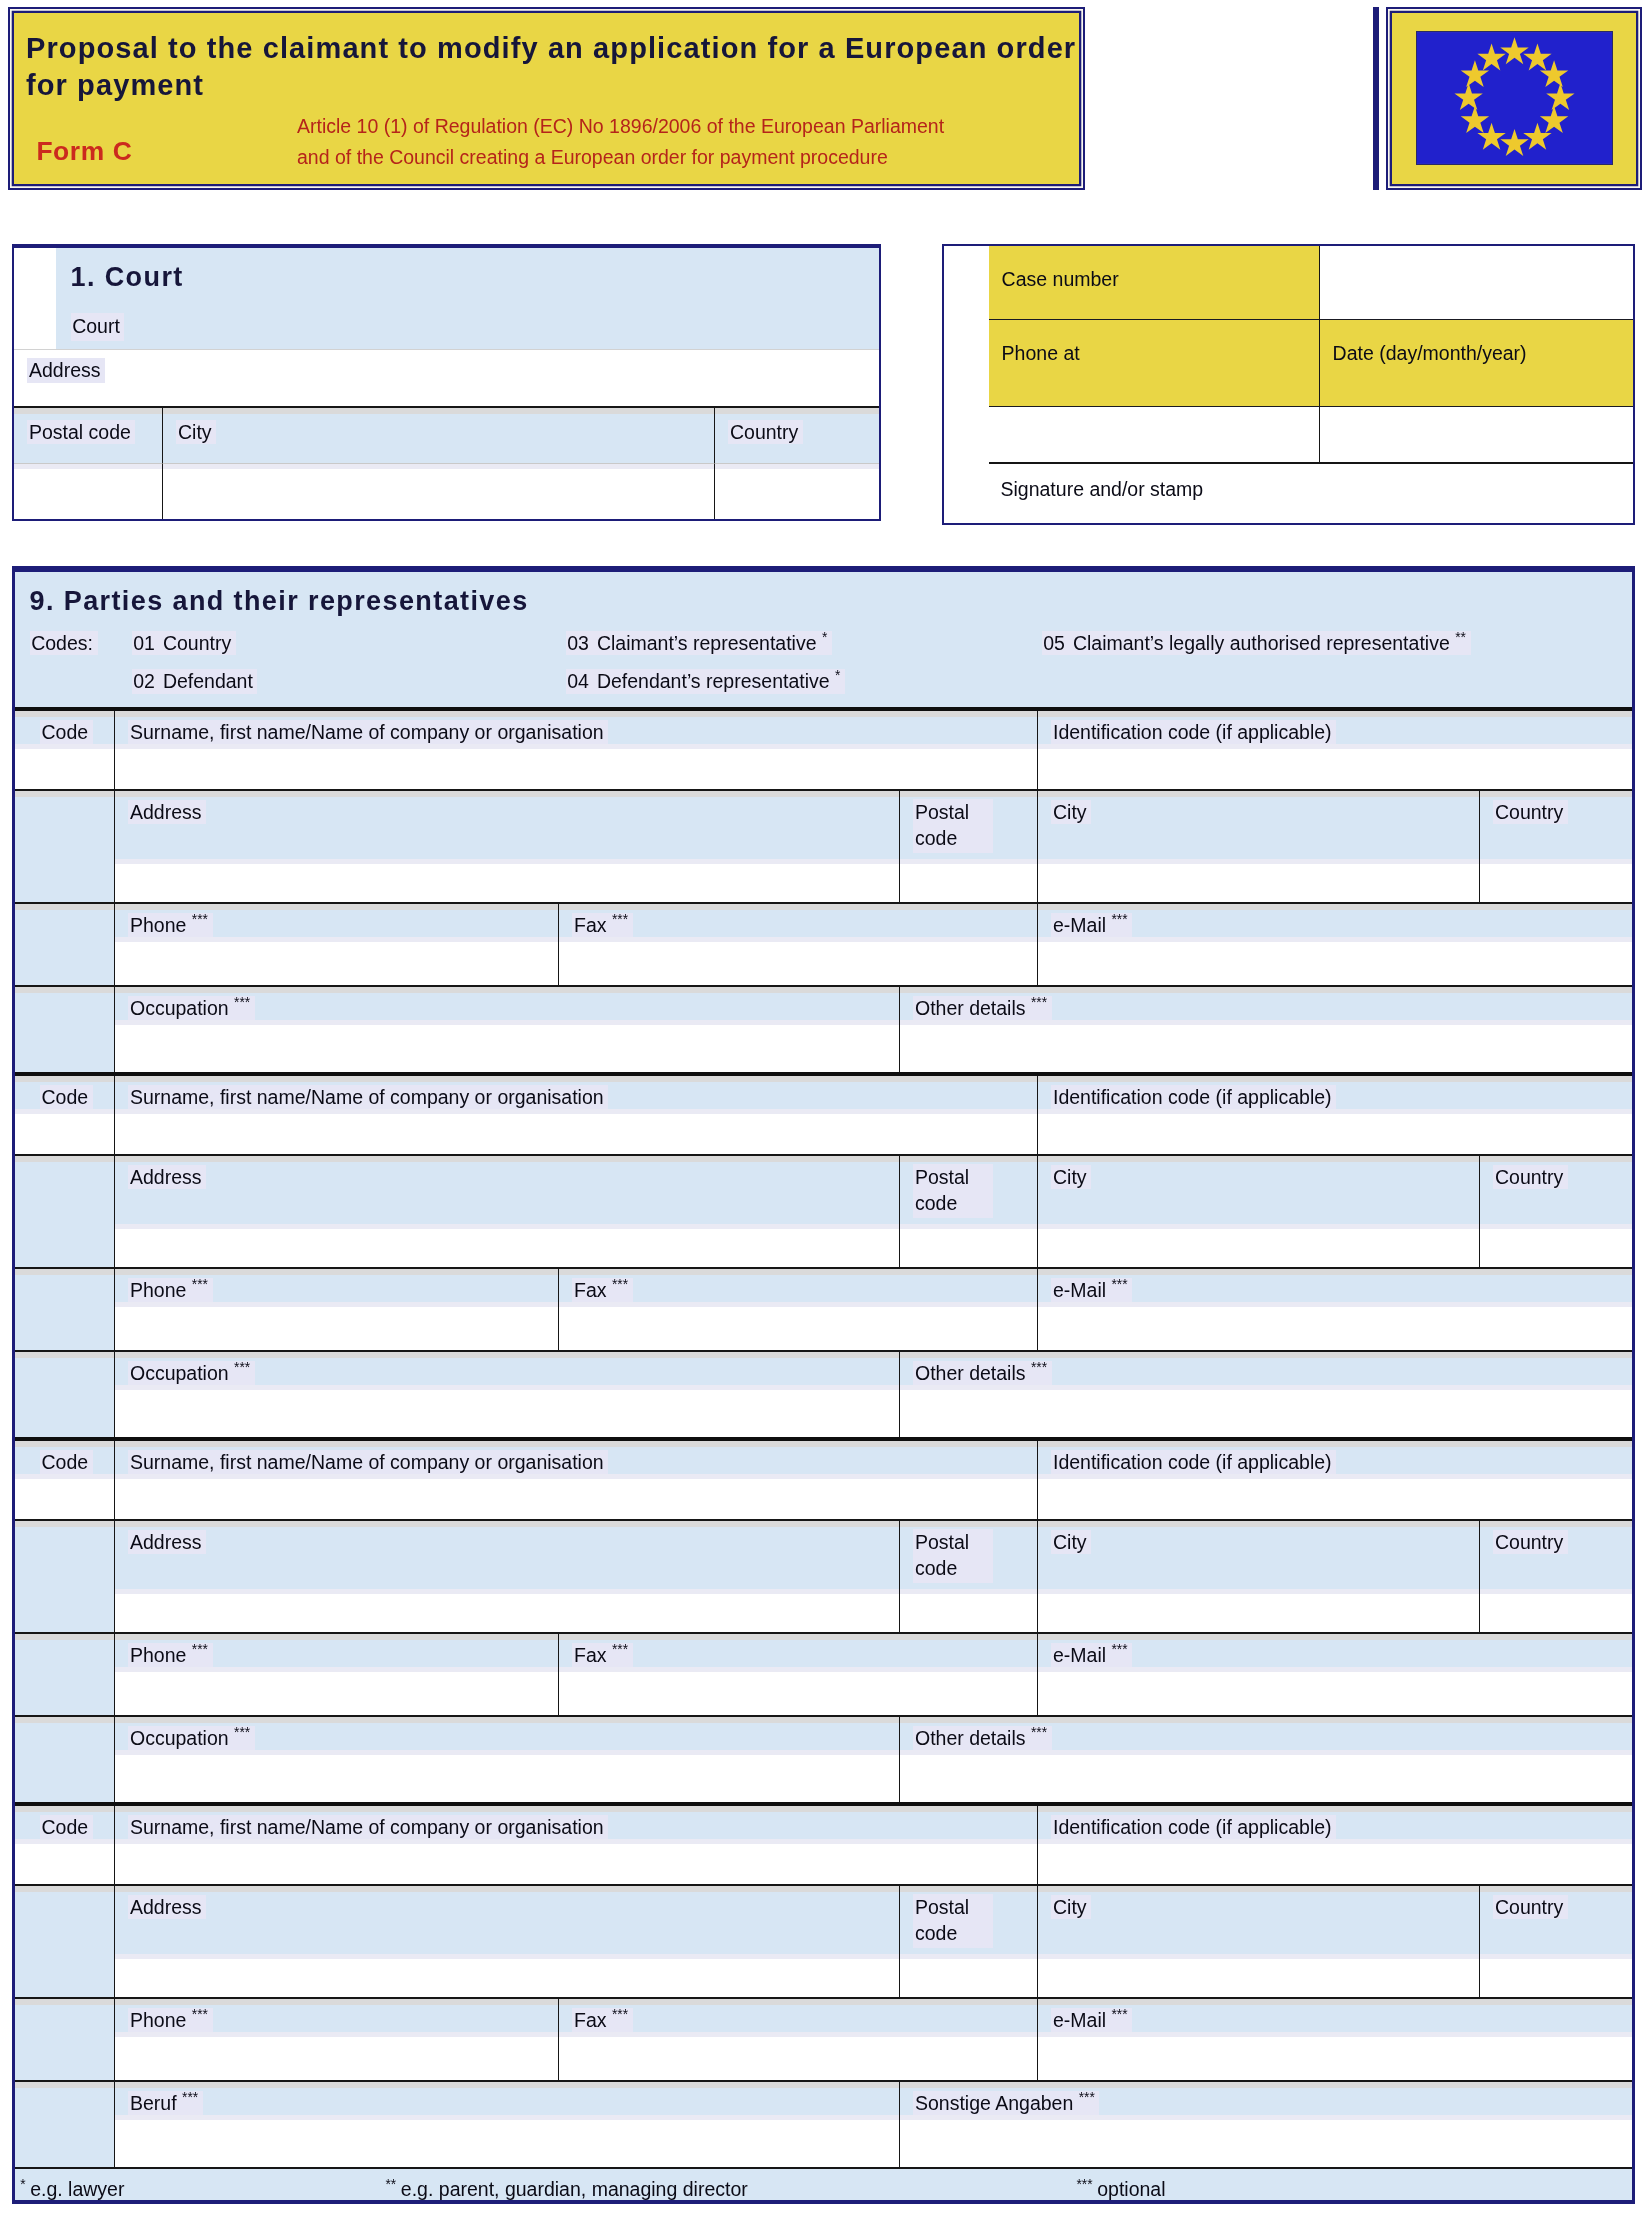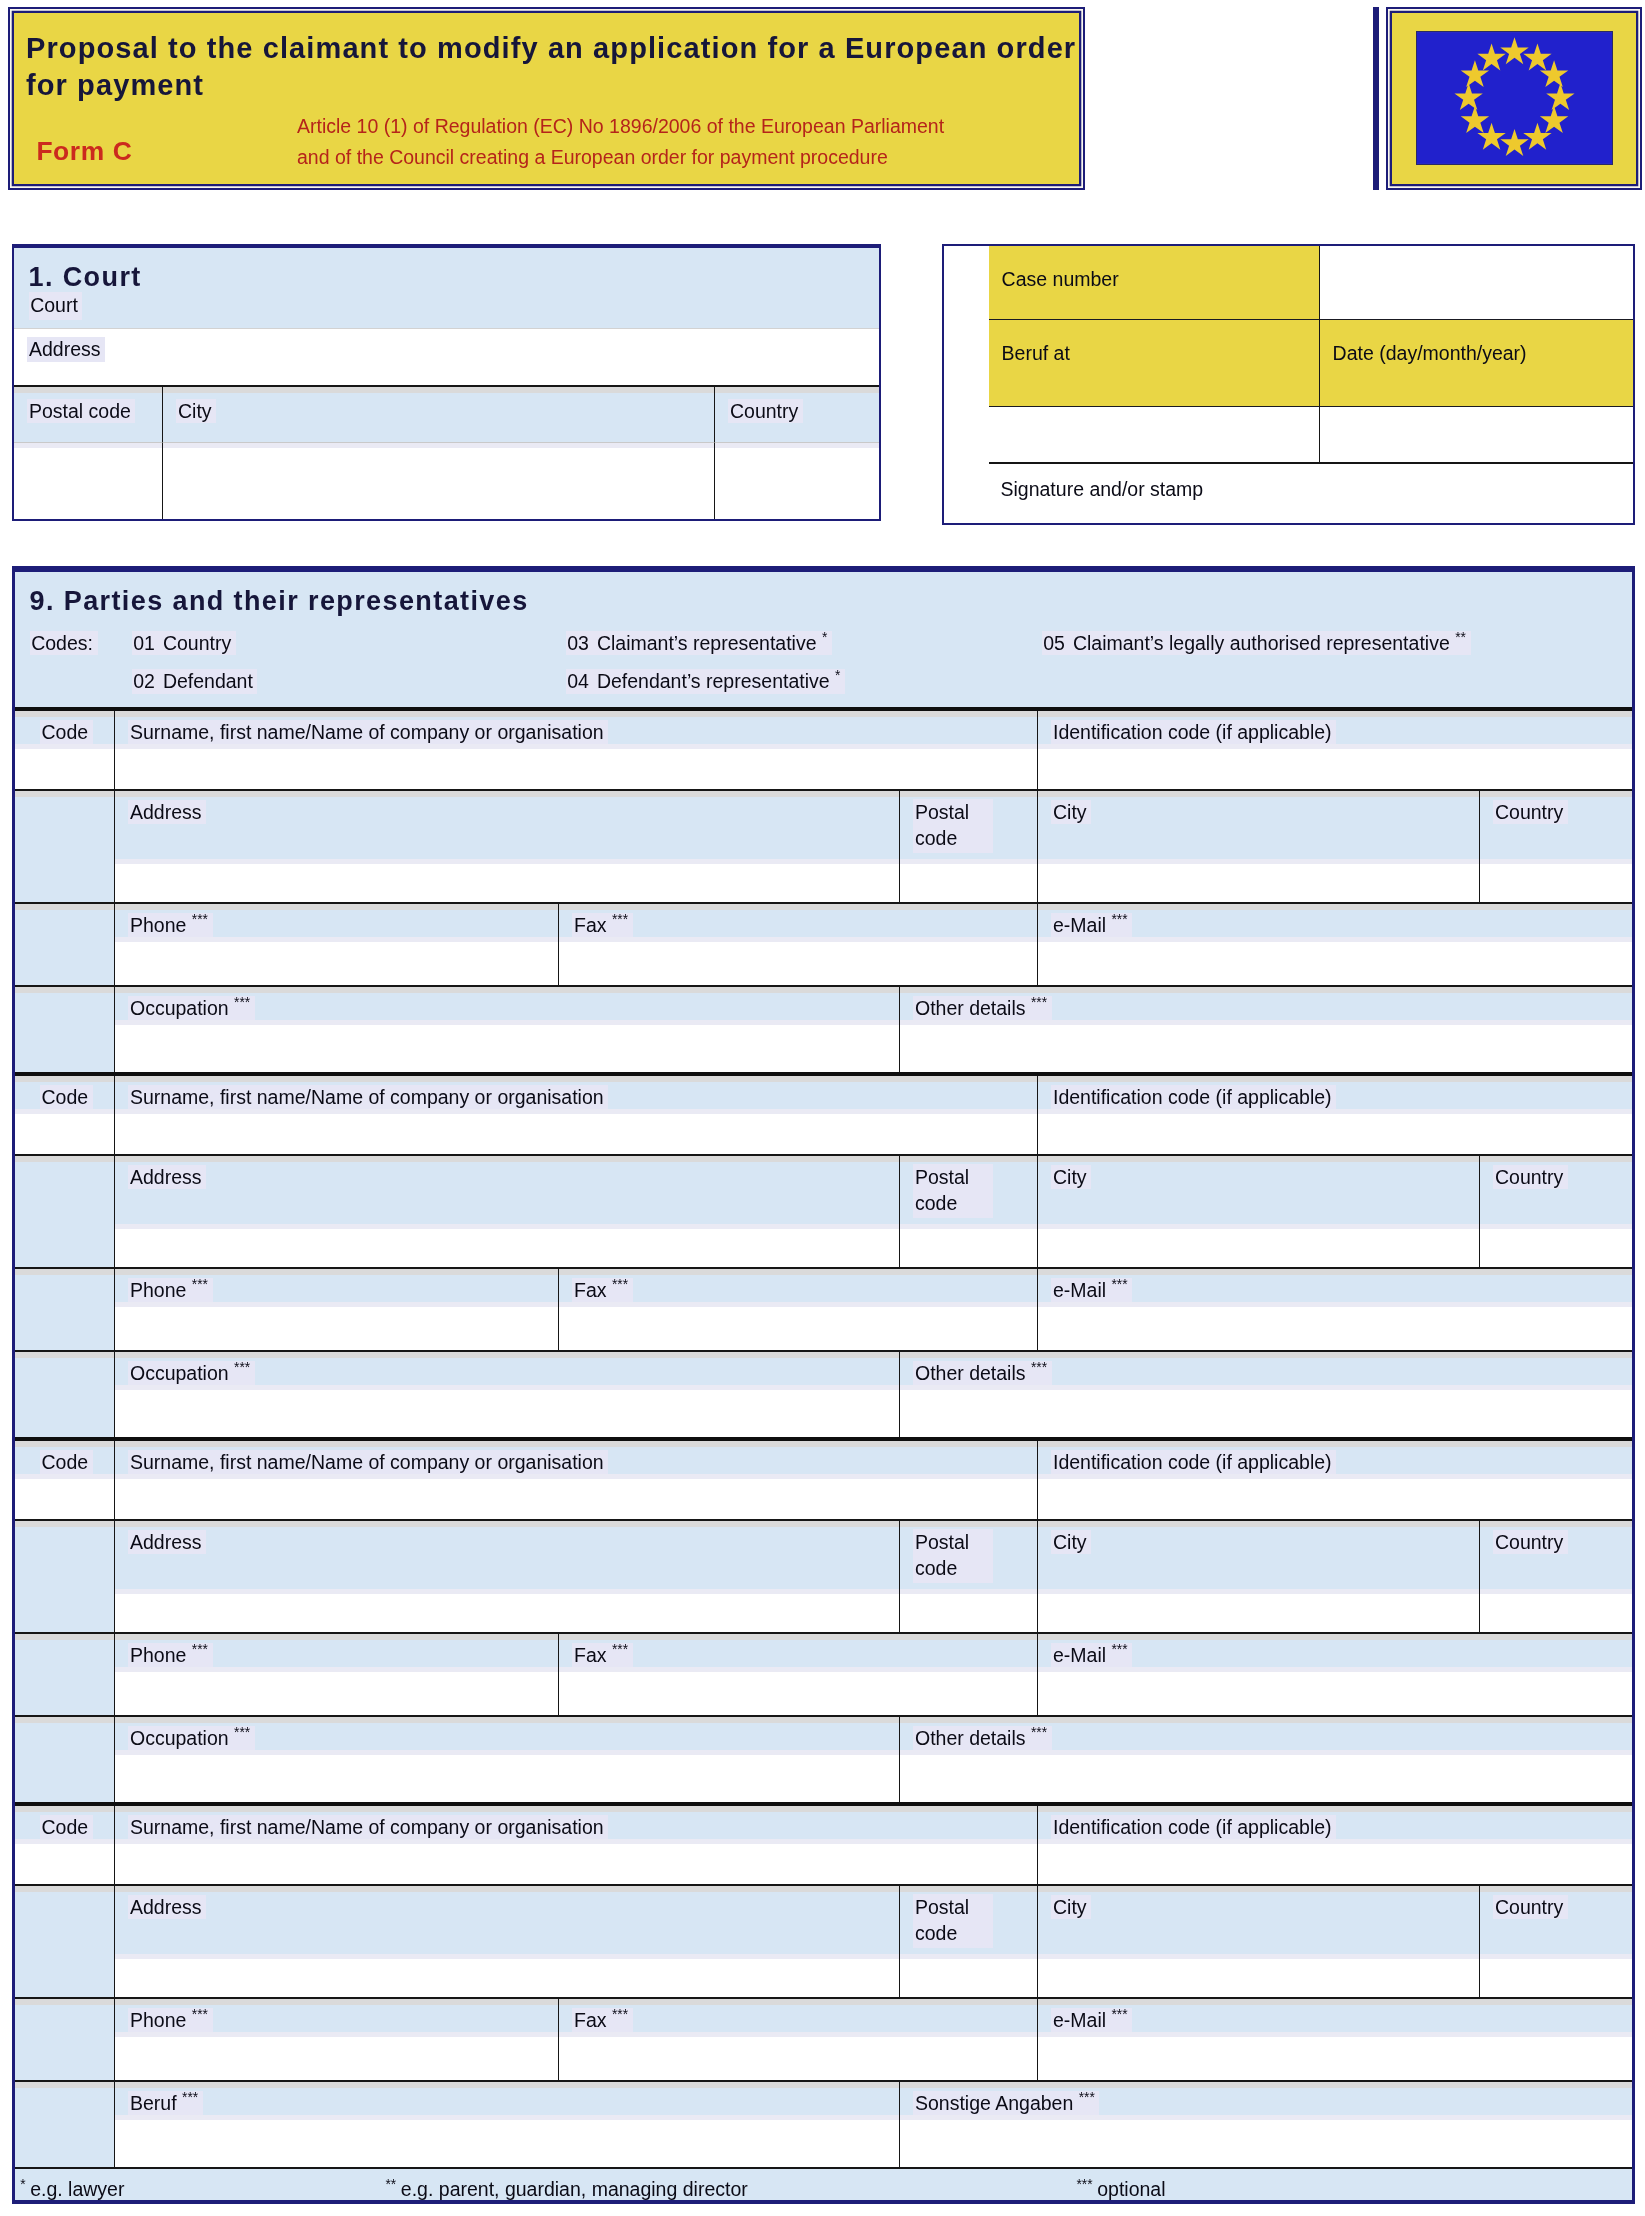--- a/index.html
+++ b/index.html
@@ -70,21 +70,21 @@
     background:var(--yellow); display:flex; align-items:center; justify-content:center;
   }
   .flag-box svg{display:block; outline:1.1px solid #2a2a66;}
 
   
   .court-box{
     position:absolute; left:11.5px; top:244px; width:869px; height:277px;
     border:2.9px solid var(--navy); border-top-width:4.6px;
     background:#fff; display:flex; flex-direction:column;
   }
-  .court-head{position:relative; height:80px; background:var(--lblue); flex:none;}
+  .court-head{position:relative; height:101px; background:var(--lblue); flex:none;margin-left:42px;}
   .court-head .sec-title{padding:13.8px 0 0 15px;}
   .court-label-pos{position:absolute; left:15px; bottom:8px;}
   .court-input-zone{position:absolute; right:5.7px; bottom:5.7px; left:126px; top:55px;}
   .court-addr{
     position:relative; height:57px; flex:none; background:#fff;
     border-top:1.1px solid var(--grayline); padding:8px 0 0 13.8px;
   }
   .court-grid{
     flex:1; display:grid;
     grid-template-columns:149px 552px 1fr;
@@ -200,21 +200,21 @@
       <div class="lblcell"><span class="hl lbl">Country</span></div>
       <div class="inp b-r"></div>
       <div class="inp b-r"></div>
       <div class="inp"></div>
     </div>
   </div>
 
   <div class="case-box">
     <div class="case-cell case-yellow case-bb b-r"><span>Case number</span></div>
     <div class="case-bb"></div>
-    <div class="case-cell case-yellow case-bb b-r"><span>Beruf at</span></div>
+    <div class="case-cell case-yellow case-bb b-r"><span>Phone at</span></div>
     <div class="case-cell case-yellow case-bb"><span>Date (day/month/year)</span></div>
     <div class="case-bb4 b-r"></div>
     <div class="case-bb4"></div>
     <div class="case-sig"><span>Signature and/or stamp</span></div>
   </div>
 
   <div class="parties-box">
     <div class="sec-title">9. Parties and their representatives</div>
 
     <div class="codes">

